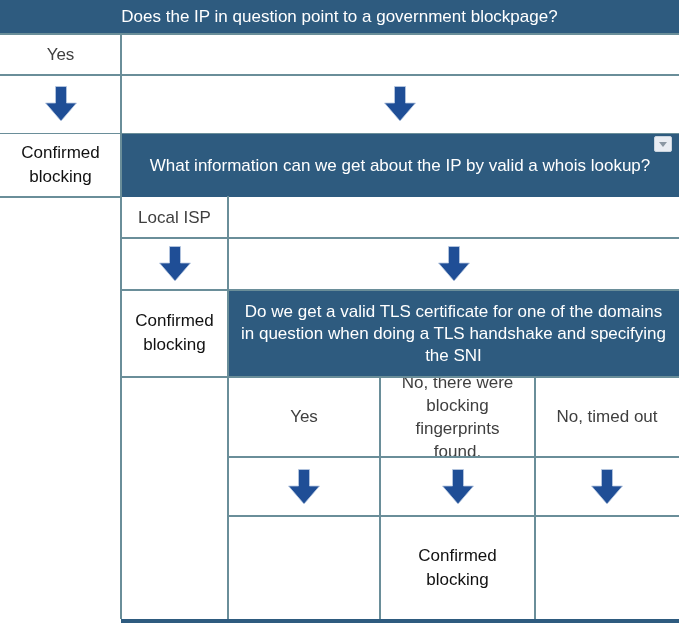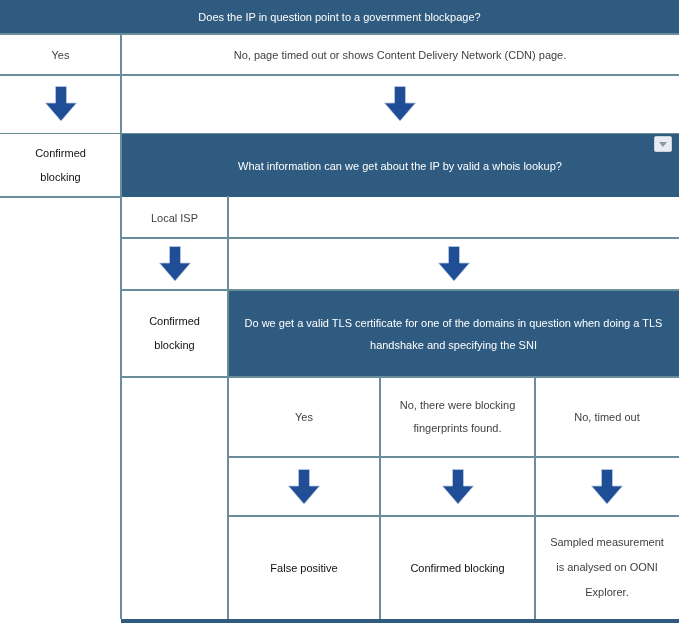--- a/index.html
+++ b/index.html
@@ -1,19 +1,19 @@
 <!DOCTYPE html>
 <html style="--header-bg: #2e5b7f; --arrow: #1f4e96; --grid: #6a8e99; --body-text: #3f3f3f; --bold-text: #111111; --icon-bg: #e9edf3; --icon-glyph: #8b97a3;"><head>
 <meta charset="utf-8">
 <style>
   html,body { margin:0; padding:0; background:#fff; }
   .screen {
     position:relative; width:679px; height:623px; background:#ffffff;
     font-family:"Liberation Sans", sans-serif; overflow:hidden;
-    color:var(--body-text,#3f3f3f); font-size:11px;
+    color:var(--body-text,#3f3f3f); font-size:17px;
   }
   .cell {
     position:absolute; display:flex; align-items:center; justify-content:center;
     text-align:center; line-height:24px; box-sizing:border-box;
   }
   .hdr { background:var(--header-bg,#2e5b7f); color:#ffffff; }
   .bold { font-weight:normal; color:var(--bold-text,#111111); }
   .hline, .vline { position:absolute; background:var(--grid,#6a8e99); }
   .hline { height:1.5px; }
   .vline { width:1.5px; }
@@ -33,21 +33,20 @@
   .bottom-strip { position:absolute; background:var(--header-bg,#2e5b7f); }
 </style>
 </head>
 <body>
 
 <div class="screen">
 
   <div class="cell hdr" style="left:0; top:0; width:679px; height:33px;">Does the IP in question point to a government blockpage?</div>
 
   <div class="cell" style="left:0; top:34px; width:121px; height:41px;">Yes</div>
-  <div class="cell" style="left:121px; top:34px; width:558px; height:41px;">No, page timed out or shows Content Delivery Network (CDN) page.</div>
 
   <div class="arrow-cell" style="left:0; top:75px; width:121px; height:58px;">
     <svg class="arrow-svg" viewBox="0 0 32 36">
         <path d="M10.5 0.5 h11 v16.5 h10 L16 35 L0.5 17 h10 z"></path>
       </svg>
   </div>
   <div class="arrow-cell" style="left:121px; top:75px; width:558px; height:58px;">
     <svg class="arrow-svg" viewBox="0 0 32 36">
         <path d="M10.5 0.5 h11 v16.5 h10 L16 35 L0.5 17 h10 z"></path>
       </svg>
@@ -88,23 +87,21 @@
     <svg class="arrow-svg" viewBox="0 0 32 36">
         <path d="M10.5 0.5 h11 v16.5 h10 L16 35 L0.5 17 h10 z"></path>
       </svg>
   </div>
   <div class="arrow-cell" style="left:535px; top:457px; width:144px; height:59px;">
     <svg class="arrow-svg" viewBox="0 0 32 36">
         <path d="M10.5 0.5 h11 v16.5 h10 L16 35 L0.5 17 h10 z"></path>
       </svg>
   </div>
 
-  <div class="cell bold" style="left:228px; top:516px; width:152px; height:103px;">False positive</div>
   <div class="cell bold" style="left:380px; top:516px; width:155px; height:103px; padding:0 28px;">Confirmed blocking</div>
-  <div class="cell" style="left:535px; top:516px; width:144px; height:103px; padding:0 10px; line-height:25px;">Sampled measurement is analysed on OONI Explorer.</div>
 
   <div class="bottom-strip" style="left:121px; top:619px; width:558px; height:4px;"></div>
 
   <div class="hline" style="left:0; top:33px; width:679px;"></div>
   <div class="hline" style="left:0; top:74px; width:679px;"></div>
   <div class="hline" style="left:0; top:132.5px; width:679px;"></div>
   <div class="hline" style="left:0; top:196px; width:121px;"></div>
   <div class="hline" style="left:121px; top:237px; width:558px;"></div>
   <div class="hline" style="left:121px; top:289px; width:558px;"></div>
   <div class="hline" style="left:121px; top:376px; width:558px;"></div>

